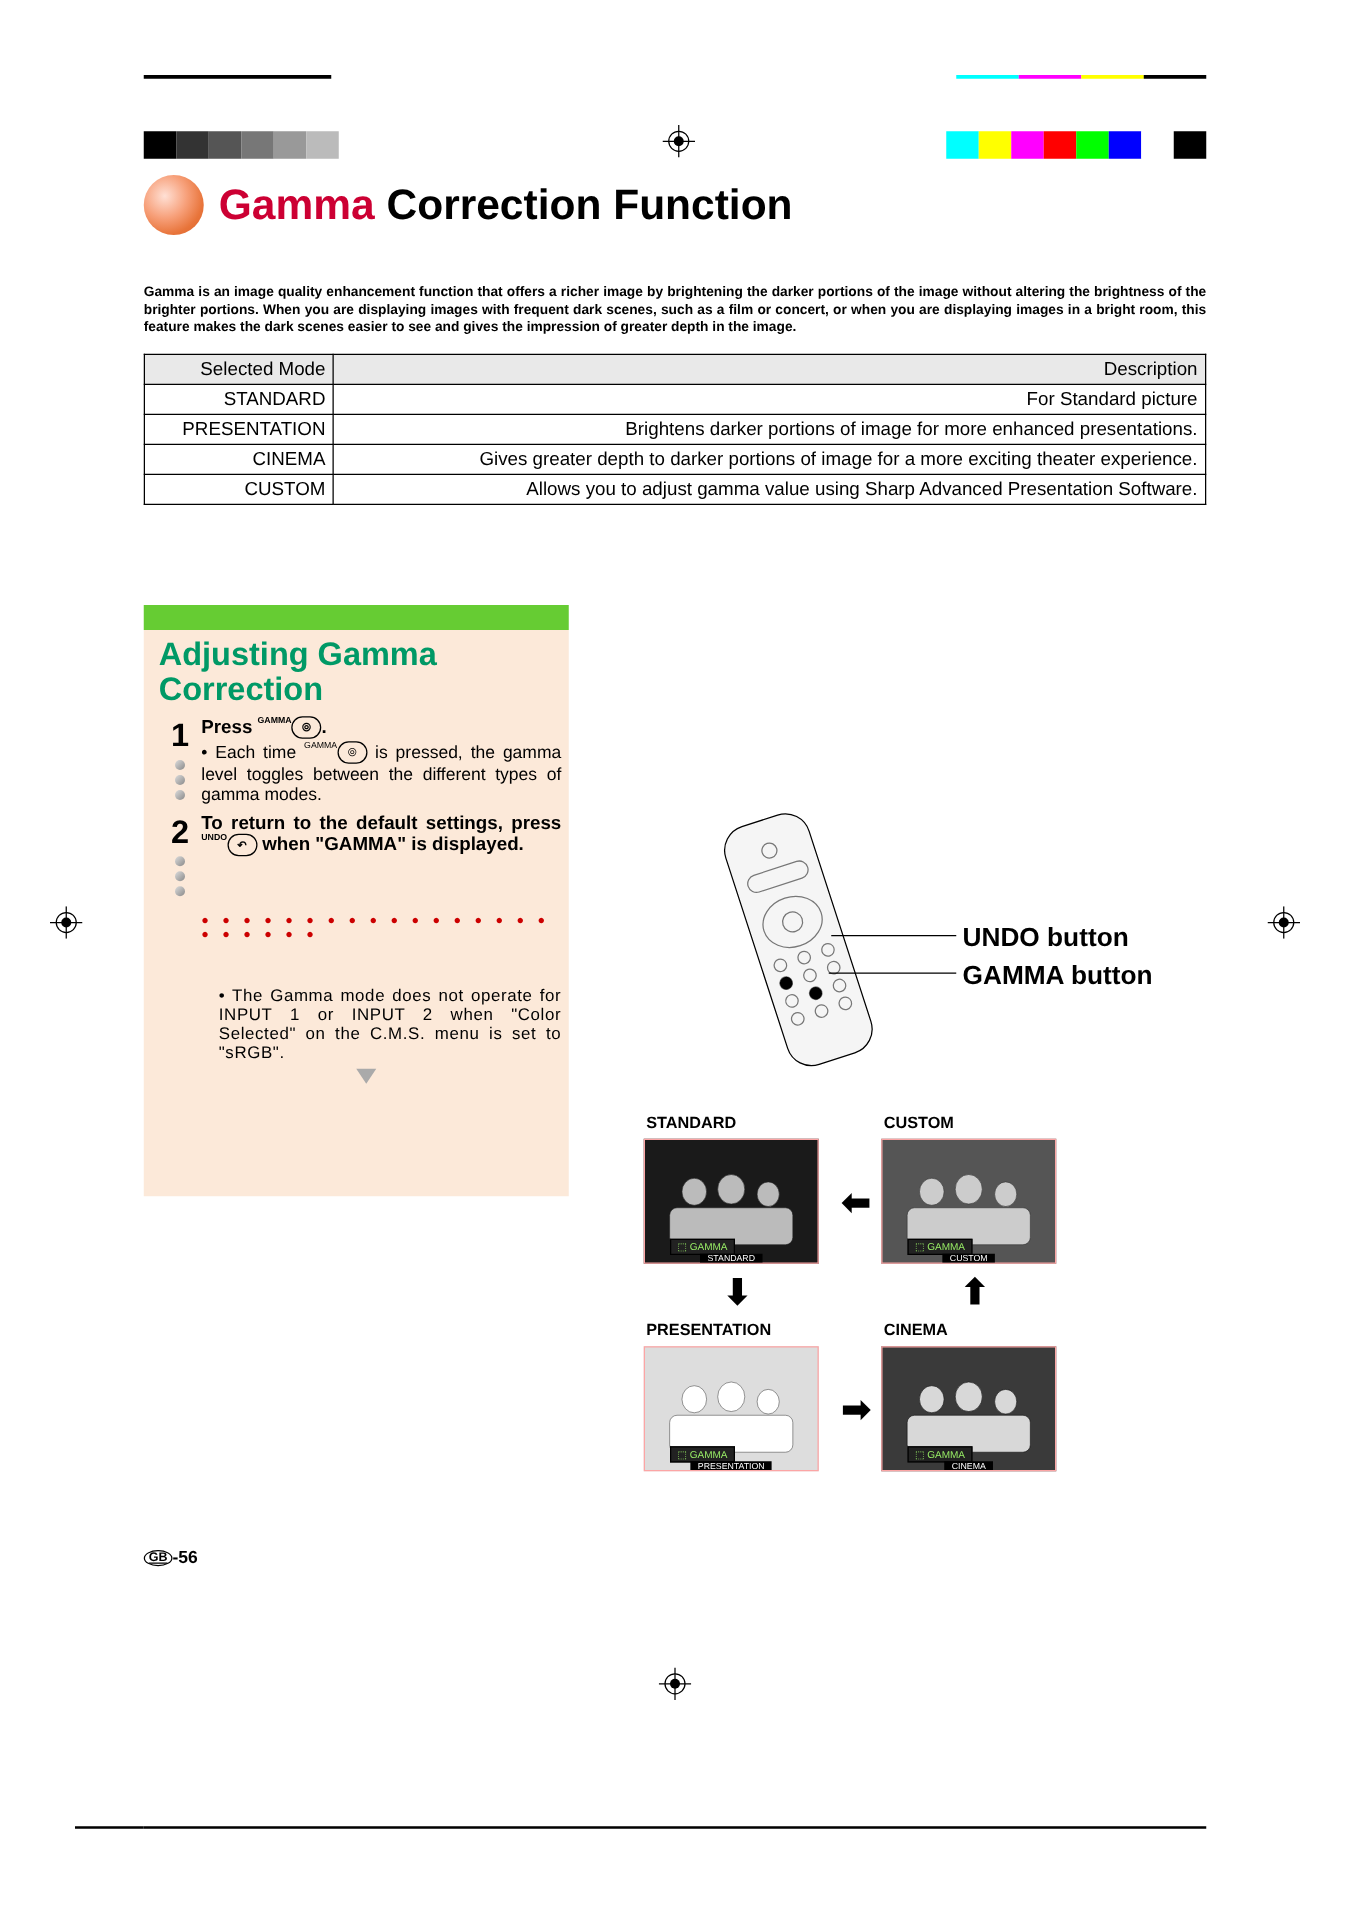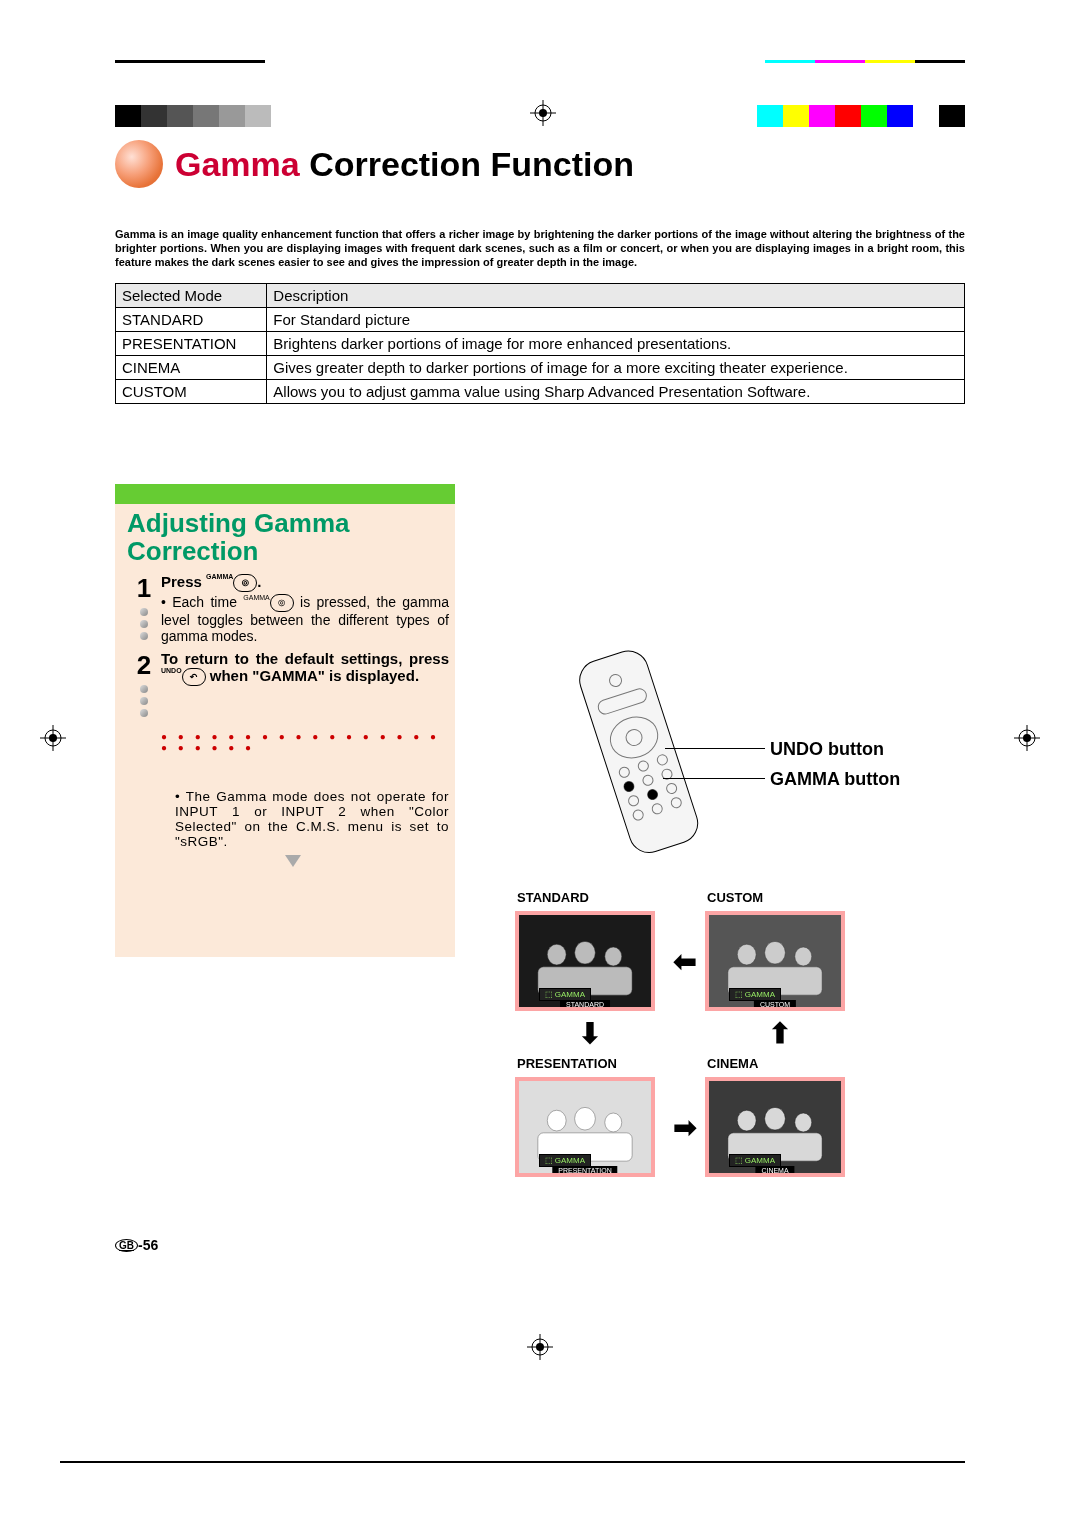--- a/index.html
+++ b/index.html
@@ -109,21 +109,21 @@
     margin-bottom: 14px;
   }
   table.modes {
     border-collapse: collapse;
     width: 100%;
     font-size: 15px;
   }
   table.modes th, table.modes td {
     border: 1px solid #000;
     padding: 3px 6px;
-    text-align: left;
+    text-align: right;
     font-weight: normal;
   }
   table.modes th {
     background: #e9e9e9;
   }
 
   .green-bar {
     height: 20px;
     background: #66cc33;
     margin-top: 80px;
@@ -213,21 +213,21 @@
   .remote-area {
     position: relative;
     height: 230px;
   }
   .remote-svg {
     position: absolute;
     left: 0; top: 0;
   }
   .callout {
     position: absolute;
-    font-size: 18px;
+    font-size: 21px;
     font-weight: bold;
   }
   .callout-line {
     position:absolute;height:1px;background:#000;
   }
   .mode-grid {
     display: grid;
     grid-template-columns: 150px 40px 150px;
     grid-template-rows: auto auto auto auto auto;
     column-gap: 0;
@@ -235,21 +235,21 @@
     margin-top: 20px;
   }
   .mode-label {
     font-size: 13px;
     font-weight: bold;
     padding-left: 2px;
   }
   .mode-thumb {
     width: 140px;
     height: 100px;
-    border: 4px solid #fca5a5;
+    border: 1px solid #fca5a5;
     position: relative;
     box-sizing: border-box;
     overflow:hidden;
   }
   .mode-thumb.dark { background: #1a1a1a; }
   .mode-thumb.med  { background: #555; }
   .mode-thumb.light{ background: #ddd; }
   .mode-thumb.bright{background:#3a3a3a;}
   .thumb-badge {
     position:absolute; left:20px; bottom:6px;

